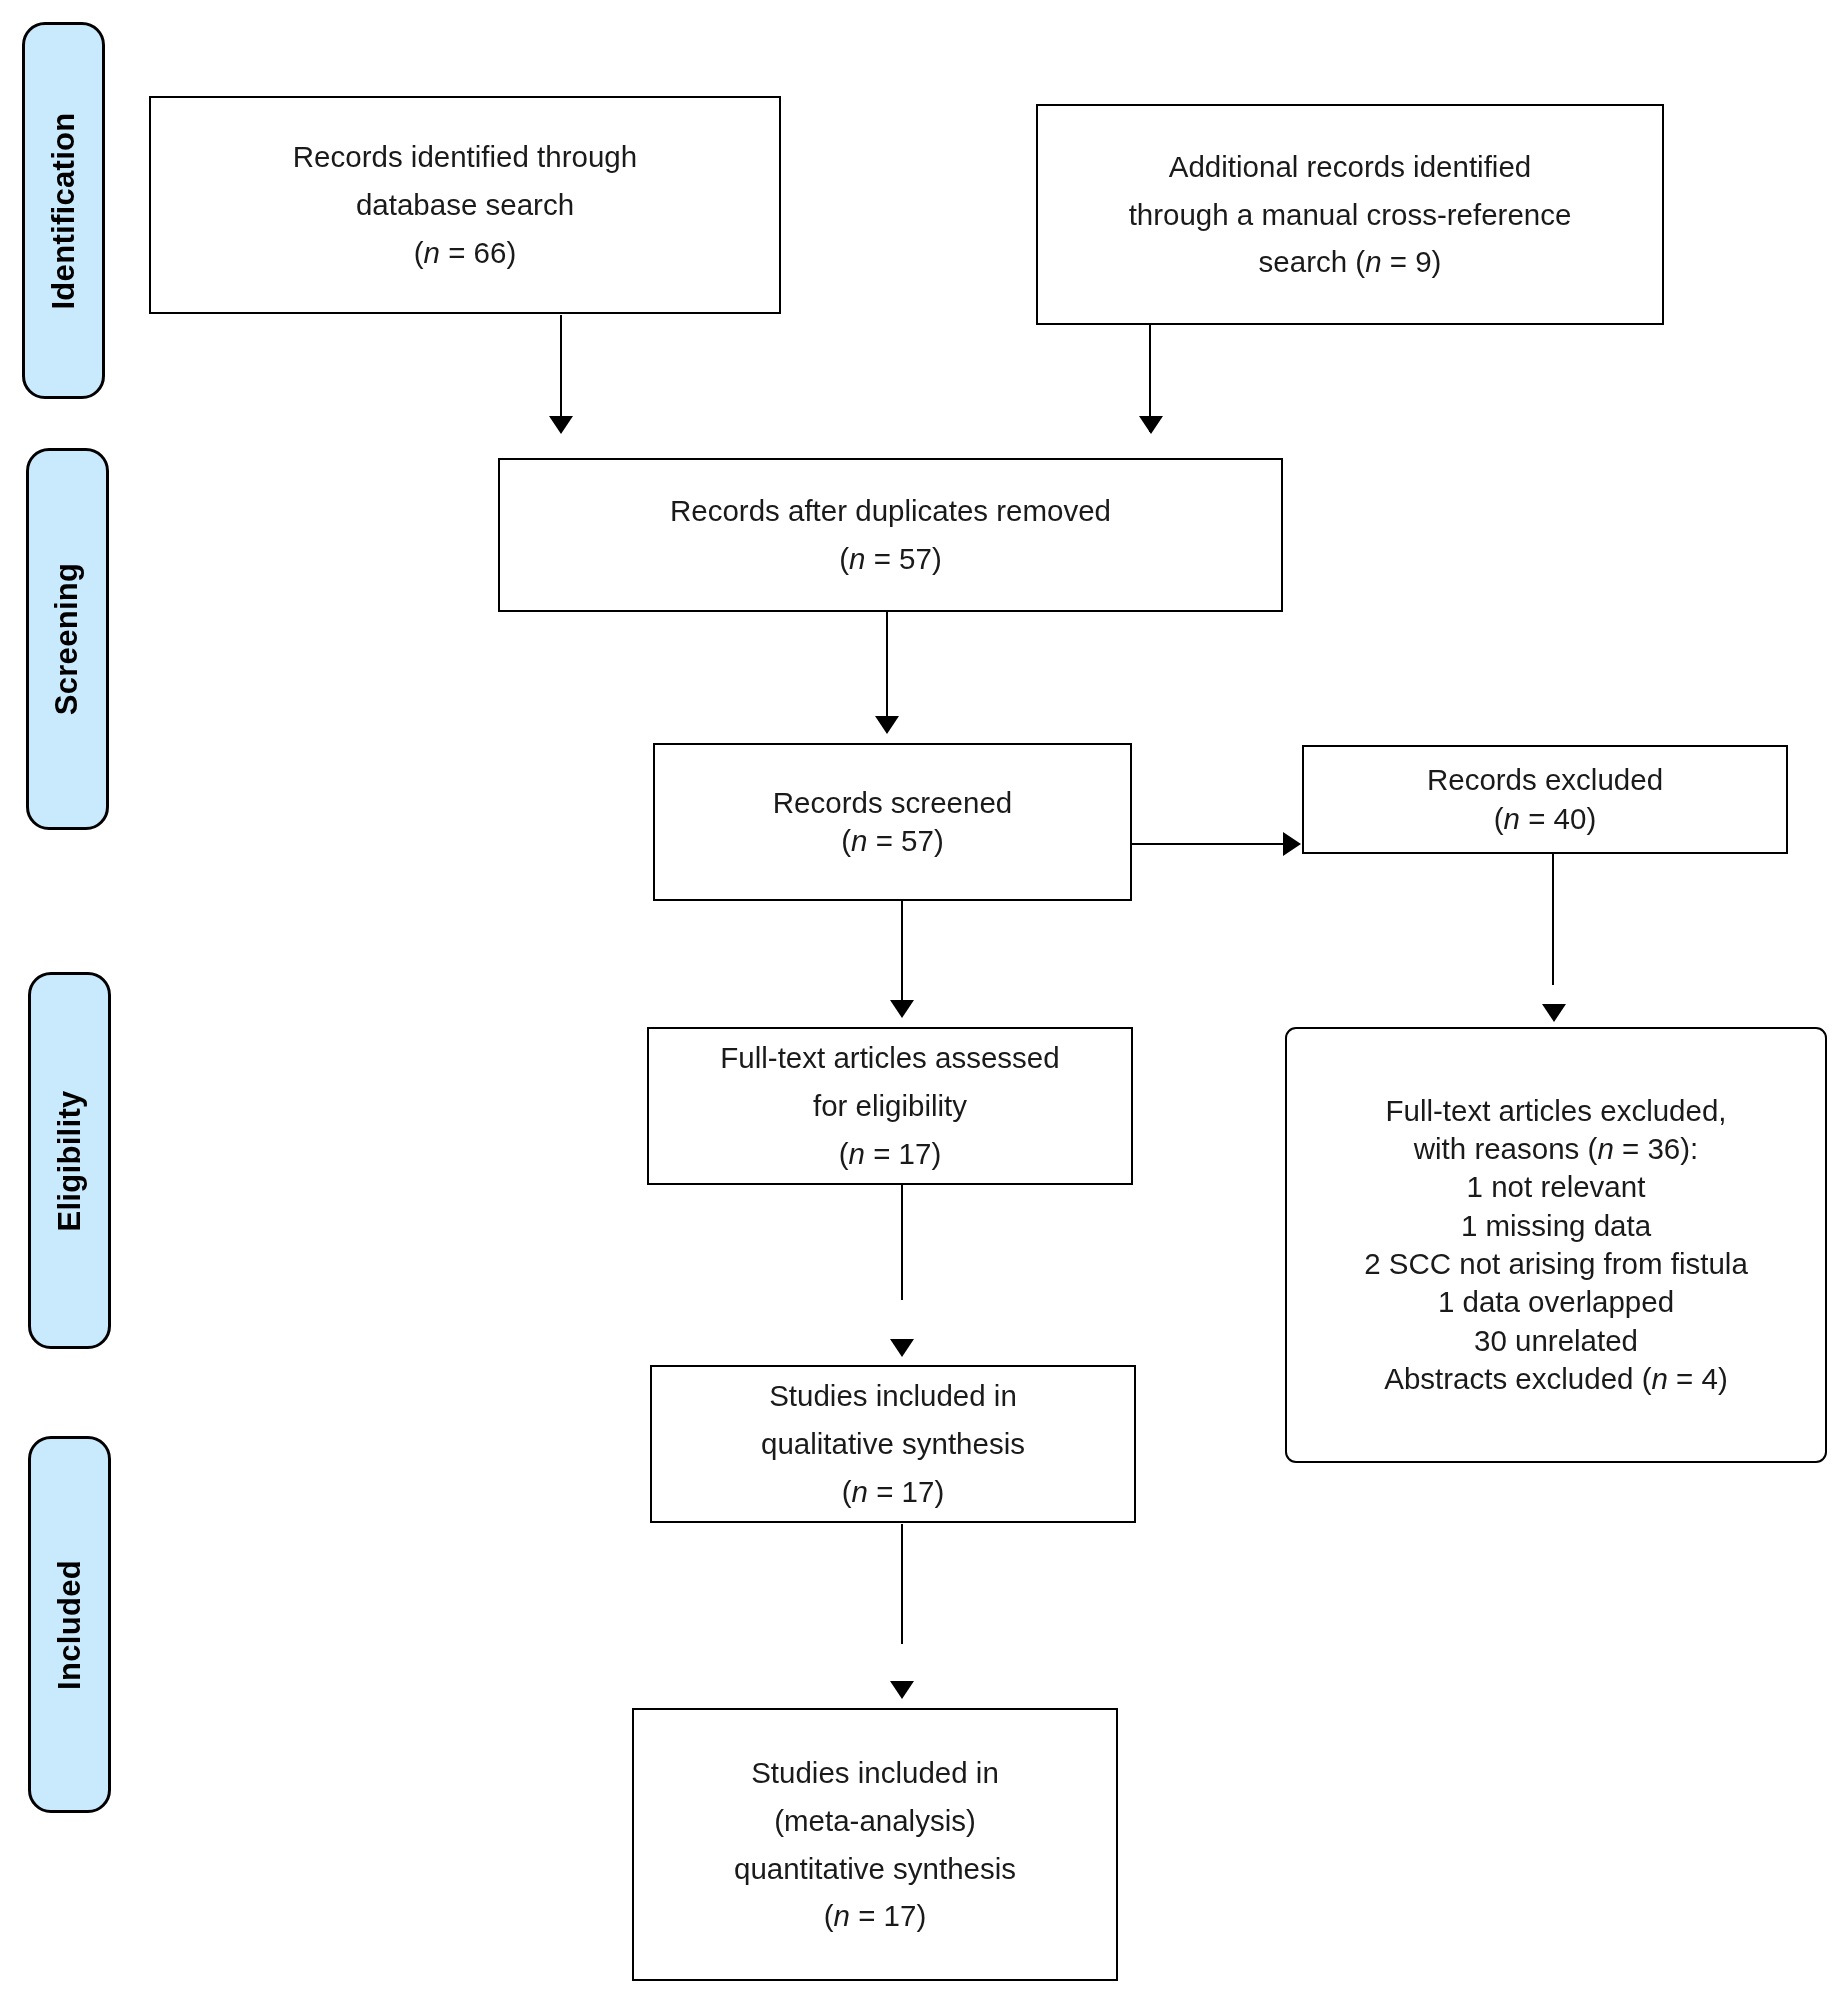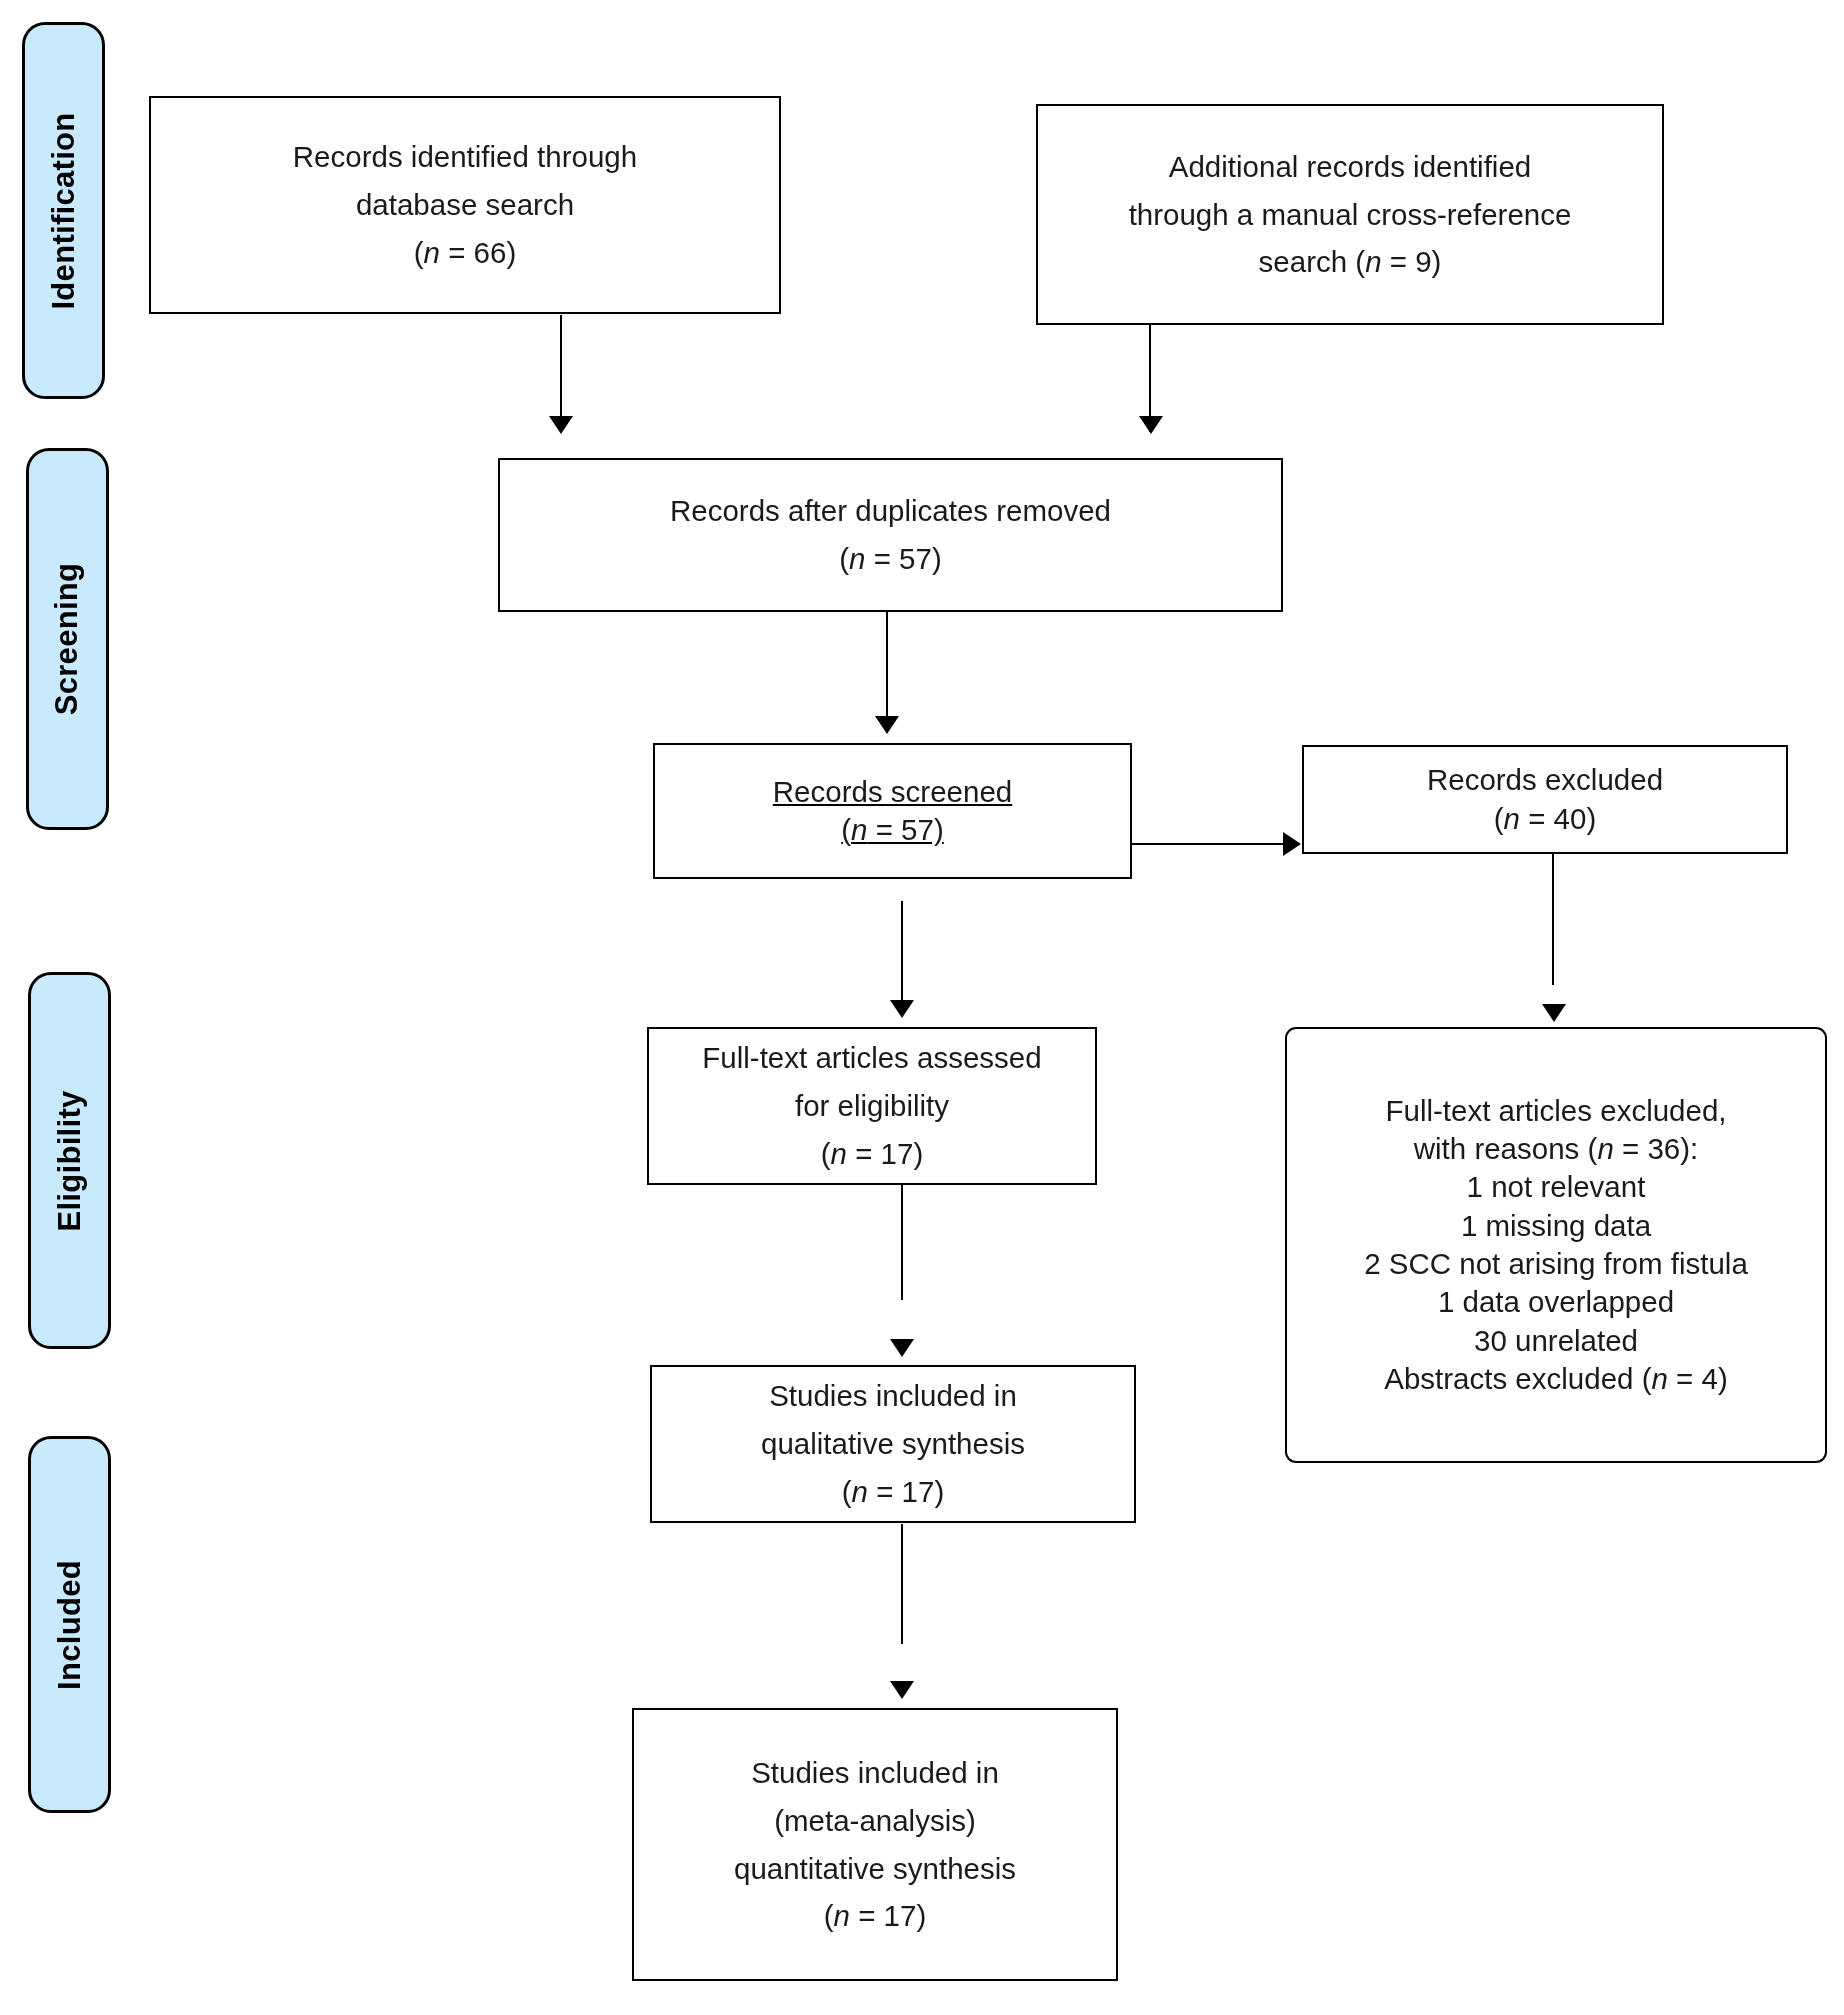--- a/index.html
+++ b/index.html
@@ -137,40 +137,40 @@
   <div class="arrow-down" style="left:1139px; top:416px;"></div>
 
   <div class="flow-box" style="left:498px; top:458px; width:785px; height:154px;">
     <span class="line">Records after duplicates removed</span>
     <span class="line">(<em>n</em> = 57)</span>
   </div>
 
   <div class="vline" style="left:886px; top:612px; width:2.2px; height:120px;"></div>
   <div class="arrow-down" style="left:875px; top:716px;"></div>
 
-  <div class="flow-box tight" style="left:653px; top:743px; width:479px; height:136px;text-decoration:underline;">
+  <div class="flow-box tight" style="left:653px; top:743px; width:479px; height:158px;">
     <span class="line">Records screened</span>
     <span class="line">(<em>n</em> = 57)</span>
   </div>
 
   <div class="flow-box tight" style="left:1302px; top:745px; width:486px; height:109px;">
     <span class="line">Records excluded</span>
     <span class="line">(<em>n</em> = 40)</span>
   </div>
 
   <div class="hline" style="left:1132px; top:843px; width:153px; height:2.2px;"></div>
   <div class="arrow-right" style="left:1283px; top:832px;"></div>
 
   <div class="vline" style="left:901px; top:901px; width:2.2px; height:108px;"></div>
   <div class="arrow-down" style="left:890px; top:1000px;"></div>
 
   <div class="vline" style="left:1552px; top:854px; width:2.2px; height:131px;"></div>
   <div class="arrow-down" style="left:1542px; top:1004px;"></div>
 
-  <div class="flow-box" style="left:647px; top:1027px; width:450px; height:158px;">
+  <div class="flow-box" style="left:647px; top:1027px; width:486px; height:158px;">
     <span class="line">Full-text articles assessed</span>
     <span class="line">for eligibility</span>
     <span class="line">(<em>n</em> = 17)</span>
   </div>
 
   <div class="flow-box tight" style="left:1285px; top:1027px; width:542px; height:436px; padding:7.6px 3.3px;border-radius:11px;">
     <span class="line">Full-text articles excluded,</span>
     <span class="line">with reasons (<em>n</em> = 36):</span>
     <span class="line">1 not relevant</span>
     <span class="line">1 missing data</span>

